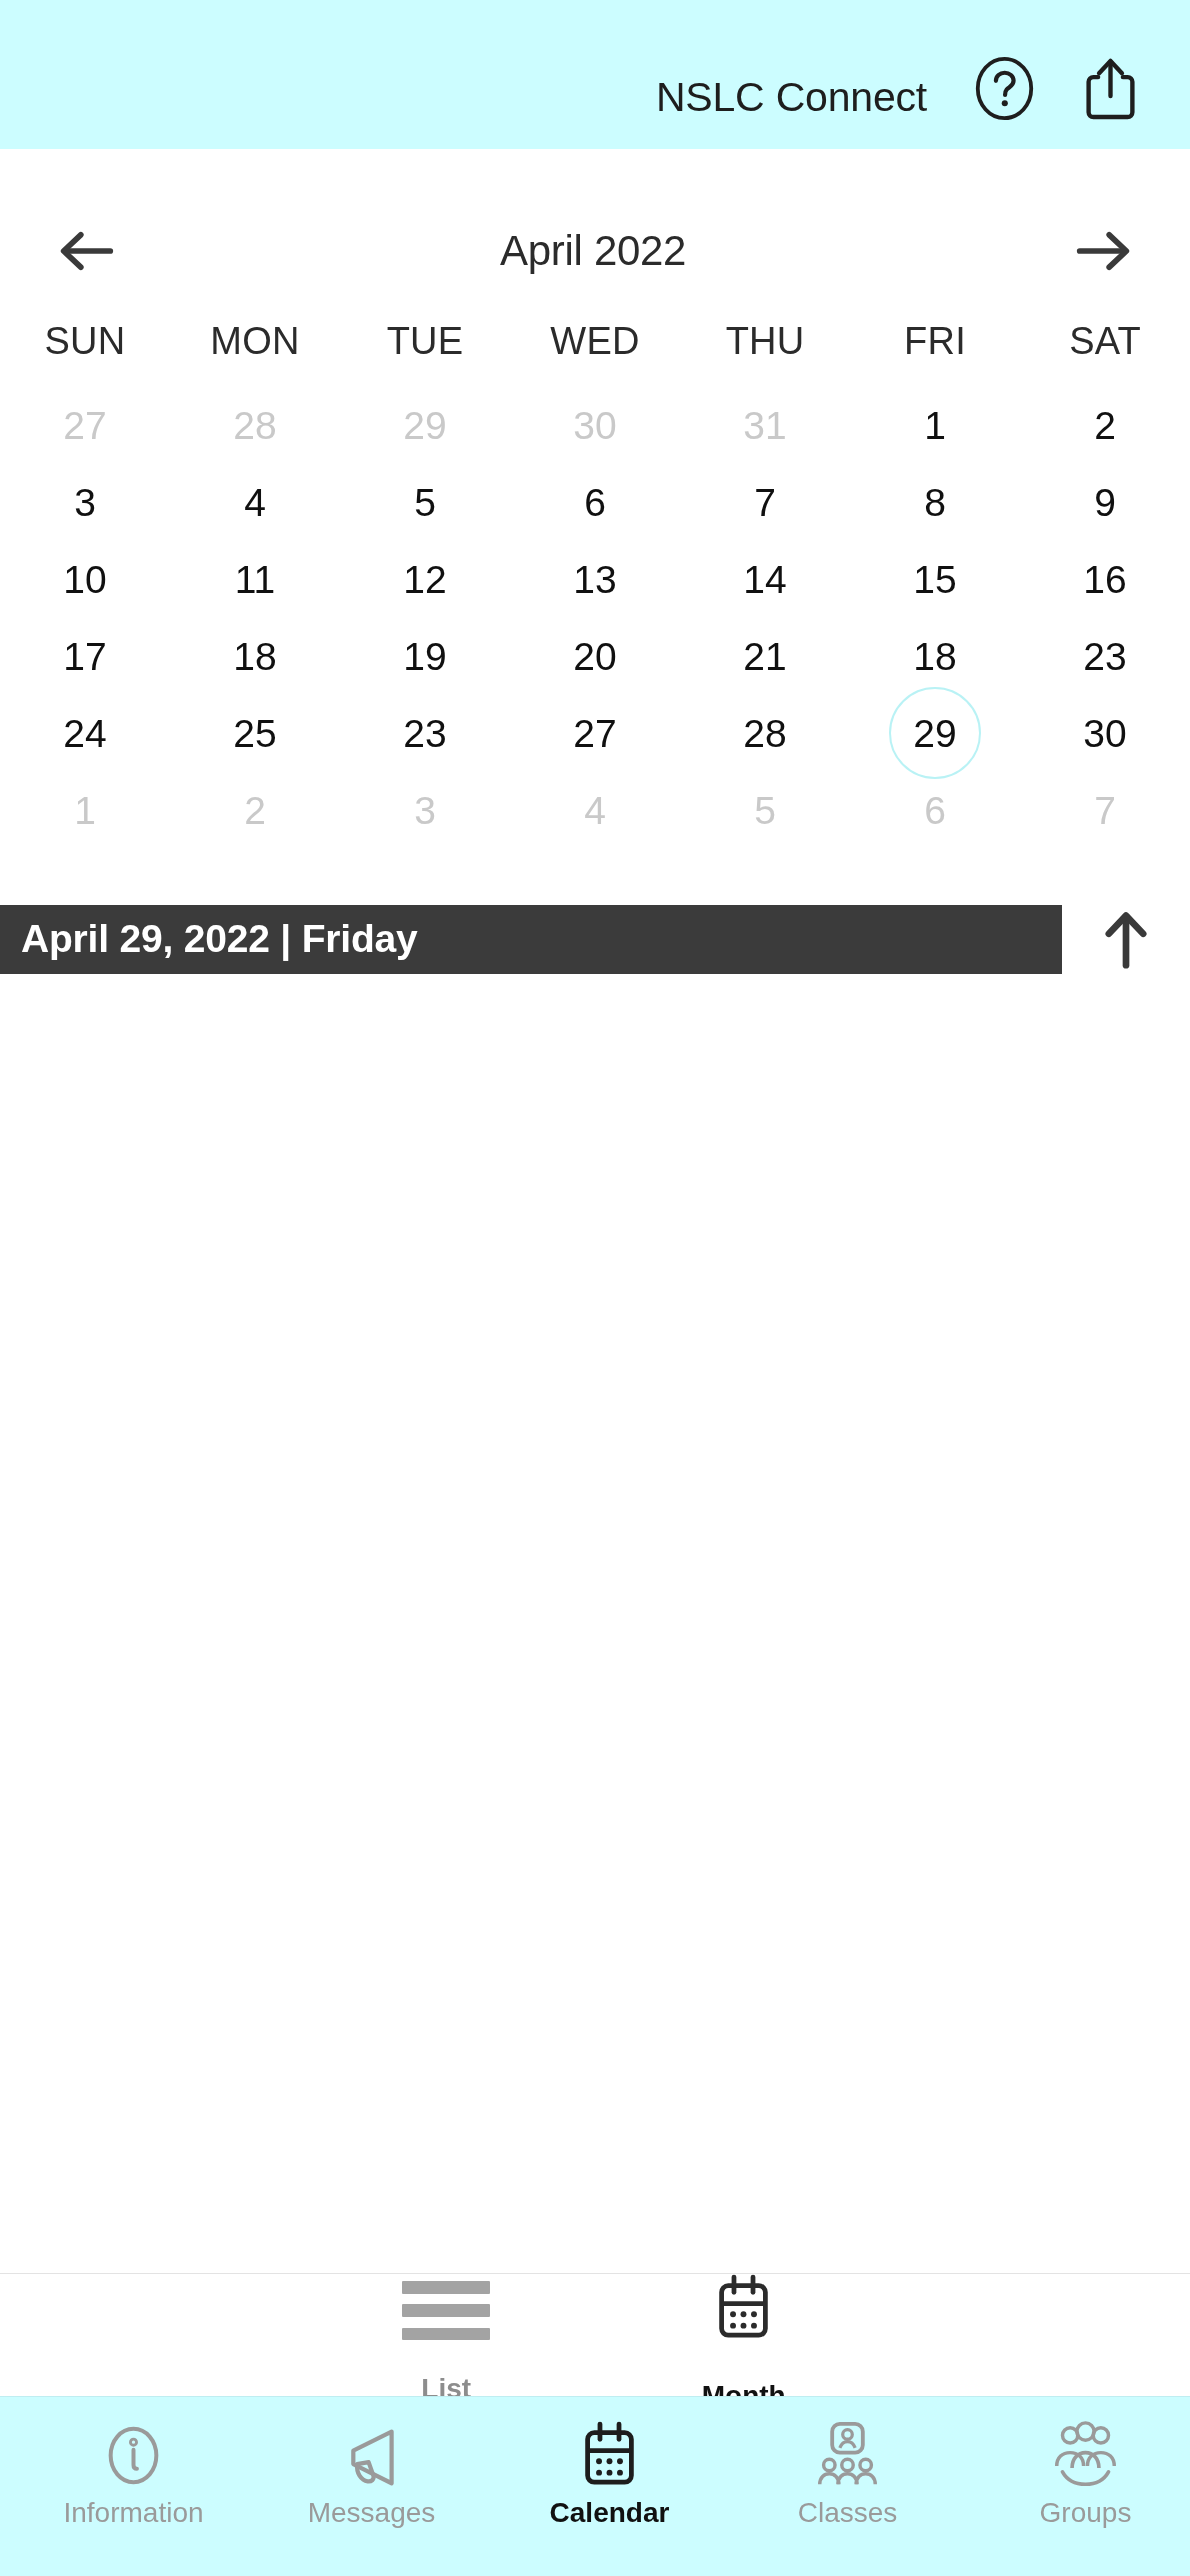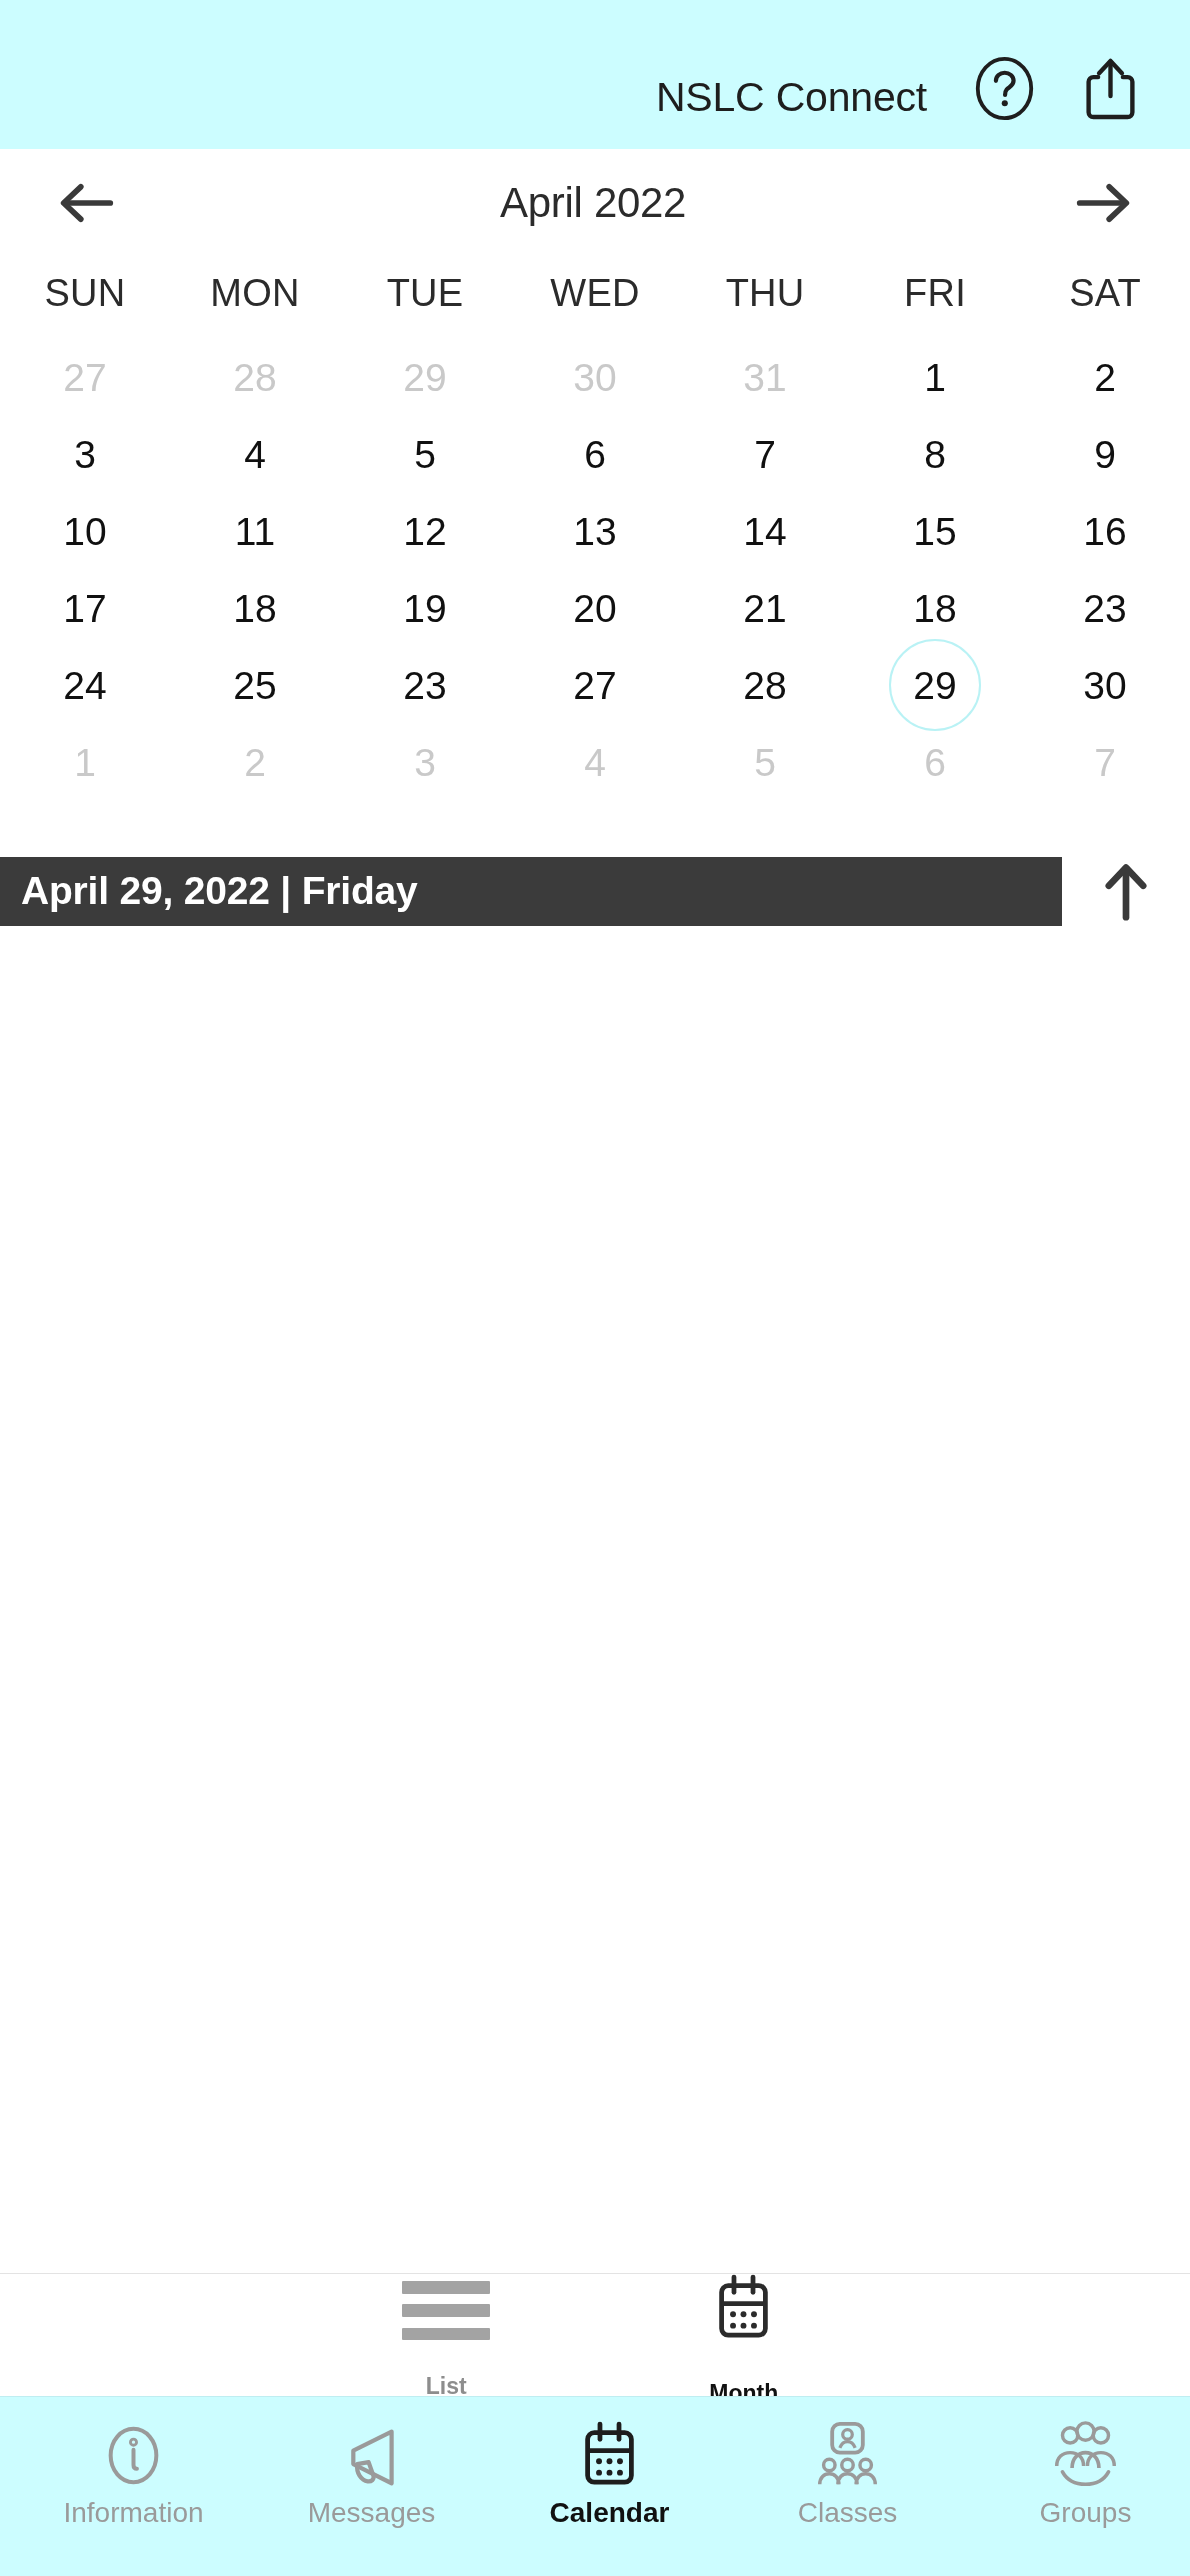--- a/index.html
+++ b/index.html
@@ -49,20 +49,21 @@
   .hdr-icon + .hdr-icon { margin-left: 35px; }
 
   
   .month-nav {
     height: 107px;
     display: flex;
     align-items: center;
     justify-content: space-between;
     padding: 0 52px;
     flex: 0 0 auto;
+    margin-top: 48px;
   }
   .nav-arrow {
     width: 69px;
     height: 69px;
     display: flex;
     align-items: center;
     justify-content: center;
   }
   .month-title {
     font-size: 42px;
@@ -167,21 +168,21 @@
     background: #ffffff;
   }
   .toggle-item {
     display: flex;
     flex-direction: column;
     align-items: center;
     justify-content: center;
     gap: 3.8px;
   }
   .toggle-item .tg-label {
-    font-size: 23px;
+    font-size: 28px;
     font-weight: 700;
     line-height: 1;
     margin-top: 31px;
   }
   .toggle-item.inactive .tg-label { color: #8d8d8d; }
   .toggle-item.active .tg-label { color: #111111; }
   .list-icon-box {
     width: 88px;
     height: 59px;
     display: flex;

